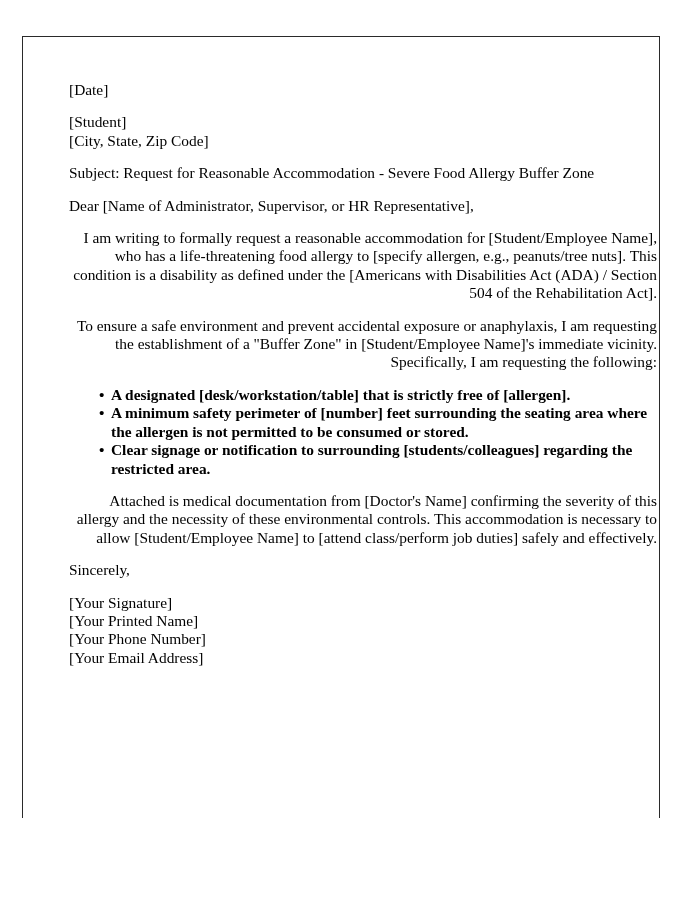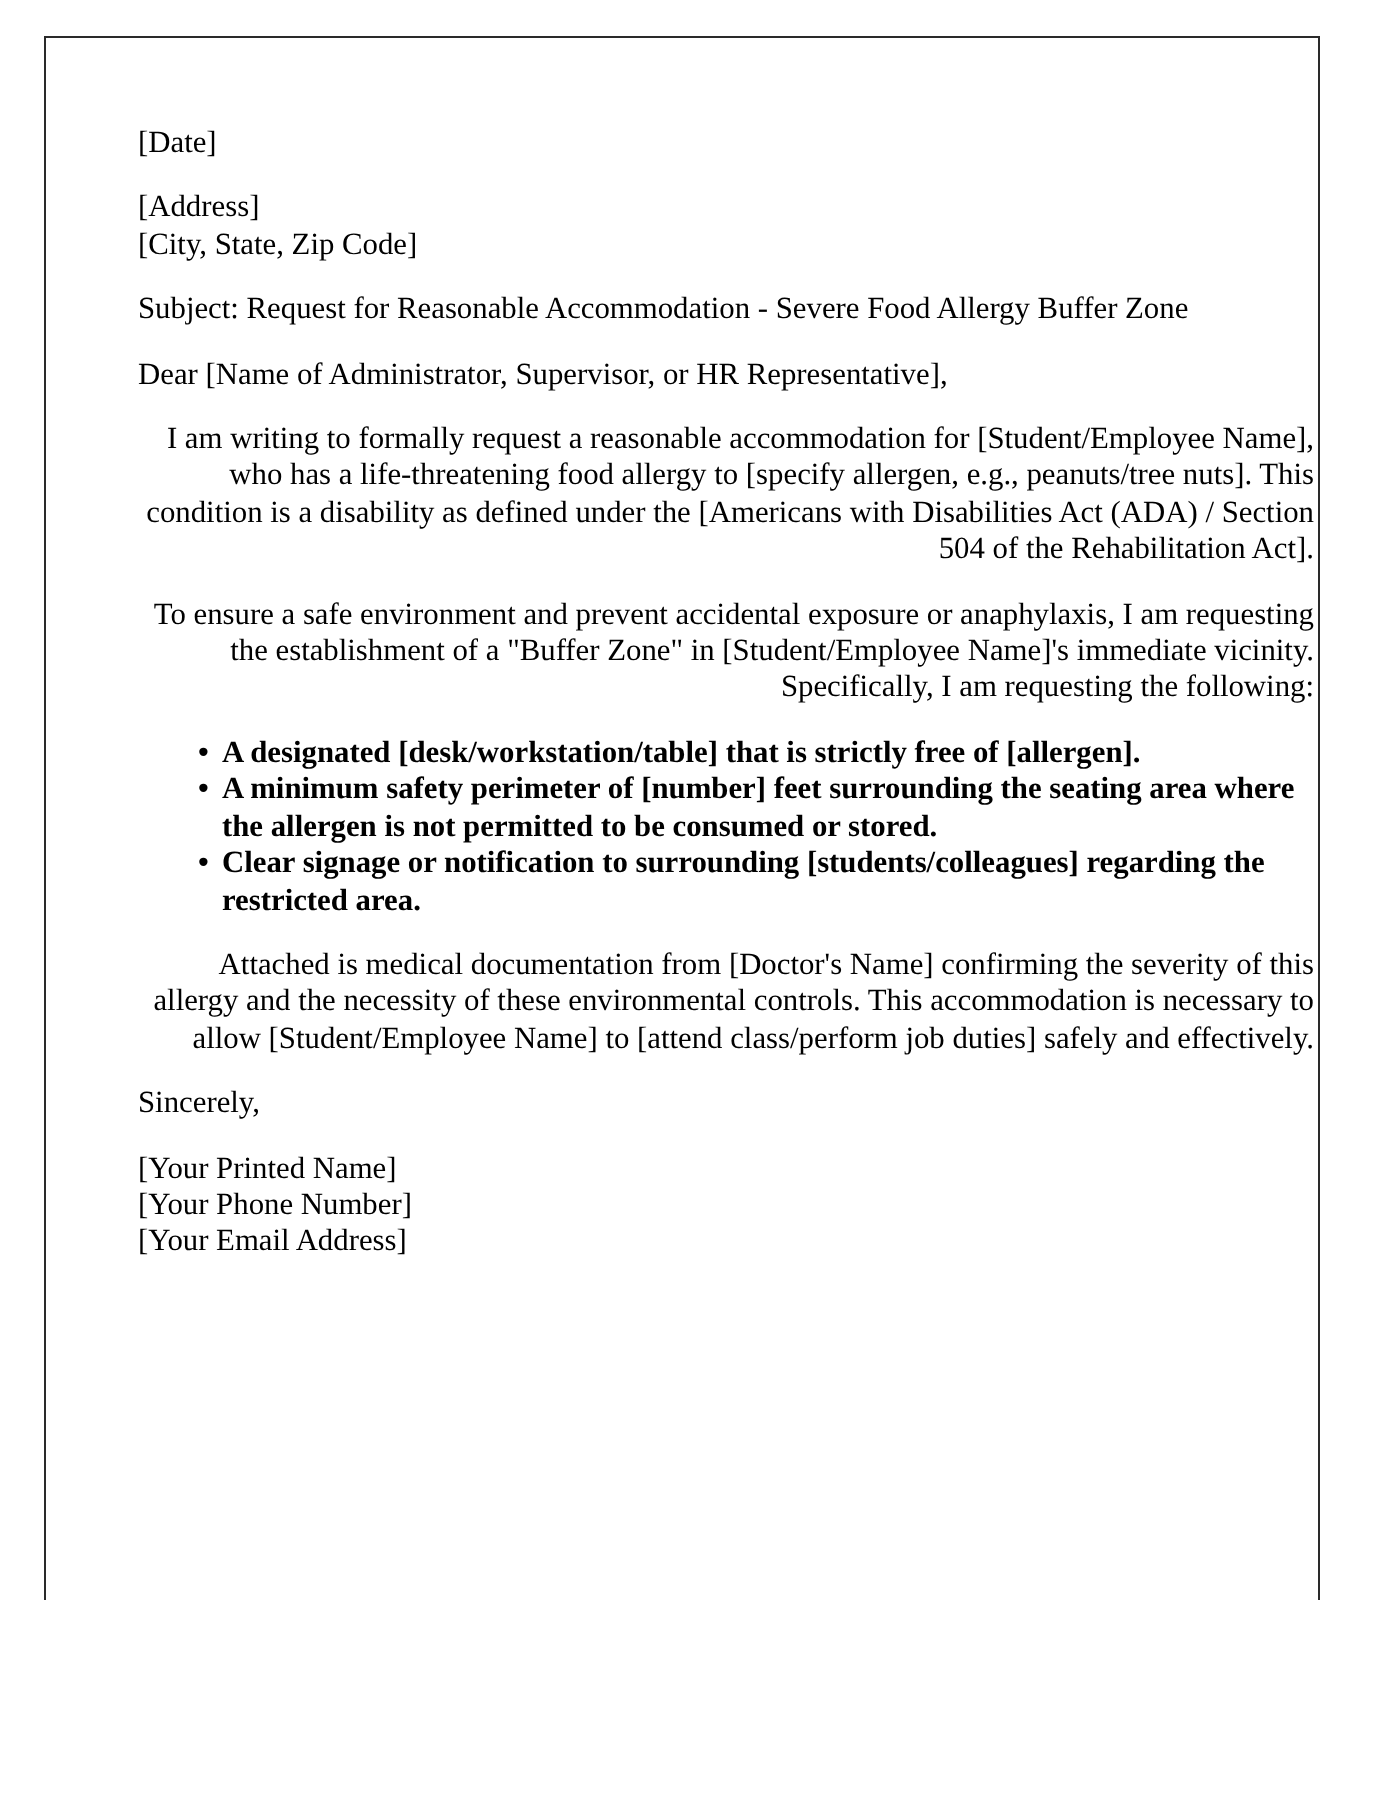--- a/index.html
+++ b/index.html
@@ -15,21 +15,21 @@
     overflow: hidden;
     font-family: "Liberation Serif", "DejaVu Serif", serif;
     color: #000000;
     -webkit-font-smoothing: antialiased;
   }
 
   
   #page-sheet {
     position: absolute;
     left: 22px;
-    top: 18px;
+    top: 36px;
     width: 638px;          
     height: 782px;         
     box-sizing: border-box;
     border-left: 1.6px solid #2a2a2a;
     border-right: 1.6px solid #2a2a2a;
     border-top: 1.6px solid #2a2a2a;
     border-bottom: none;
     background: #ffffff;
     padding-left: 32px;
   }
@@ -93,21 +93,21 @@
 <body>
 
 <div id="page-sheet">
   <div id="letter-body">
 
     <div class="block">
       <span class="line">[Date]</span>
     </div>
 
     <div class="block">
-      <span class="line">[Address]</span>
+      <span class="line">[Student]</span>
       <span class="line">[City, State, Zip Code]</span>
     </div>
 
     <div class="block">
       <span class="line">Subject: Request for Reasonable Accommodation - Severe Food Allergy Buffer Zone</span>
     </div>
 
     <div class="block">
       <span class="line">Dear [Name of Administrator, Supervisor, or HR Representative],</span>
     </div>
@@ -131,19 +131,20 @@
     <div class="block">
       <p class="para">Attached is medical documentation from [Doctor's Name] confirming the severity of this allergy and the necessity of these environmental controls. This accommodation is necessary to allow [Student/Employee Name] to [attend class/perform job duties] safely and effectively.</p>
     </div>
 
 
     <div class="block">
       <span class="line">Sincerely,</span>
     </div>
 
     <div class="block sig-block">
+      <span class="line">[Your Signature]</span>
       <span class="line">[Your Printed Name]</span>
       <span class="line">[Your Phone Number]</span>
       <span class="line">[Your Email Address]</span>
     </div>
 
   </div>
 </div>
 
 </body></html>

